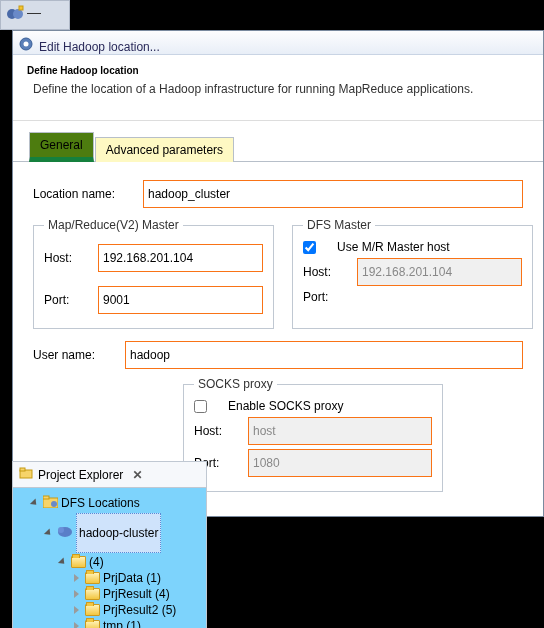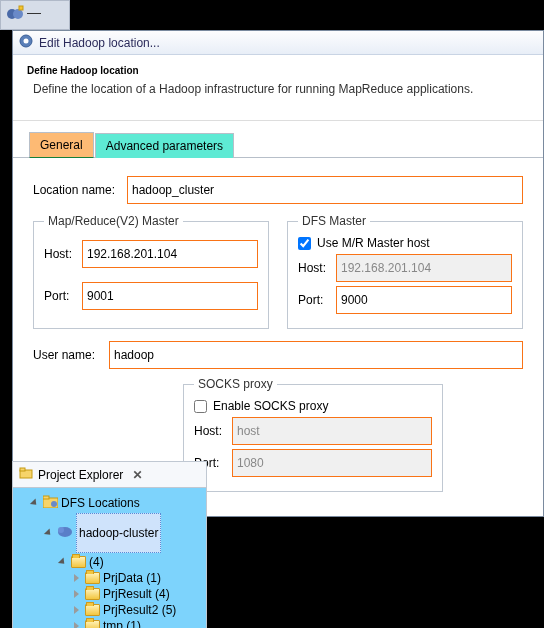--- a/index.html
+++ b/index.html
@@ -1,37 +1,37 @@
 <!DOCTYPE html>
 <html><head>
 <meta charset="utf-8">
 <style>
 *{box-sizing:border-box;margin:0;padding:0;font-family:Tahoma,Segoe UI,sans-serif;font-size:12px}
 body{background:#000;width:544px;height:628px;position:relative;overflow:hidden}
 .topbar{background:#d6dde8;height:30px;width:70px;display:flex;align-items:center;gap:2px;padding:2px 4px;border:1px solid #b0b9c8}
 .topbar svg{width:20px;height:20px}
 .mini{width:14px;height:4px;border-top:1px solid #333}
 .dialog{position:absolute;top:30px;left:12px;right:0;background:#fff;border:1px solid #7a8a9e}
-.titlebar{background:linear-gradient(#fdfdfe,#e8eef7);border-bottom:1px solid #c9d4e4;height:24px;display:flex;align-items:center;padding:0 6px;gap:6px;color:#2a2a5a}
+.titlebar{background:linear-gradient(#fdfdfe,#e8eef7);border-bottom:1px solid #c9d4e4;height:24px;display:flex;align-items:flex-end;padding:0 6px;gap:6px;color:#2a2a5a}
 .headerarea{padding:10px 14px 24px;border-bottom:1px solid #ddd}
 .headerarea h1{font-size:10px;font-weight:bold;margin-bottom:6px}
 .headerarea p{color:#333;margin-left:6px}
 .tabs{display:flex;align-items:flex-end;padding:10px 16px 0;border-bottom:1px solid #b7bfc9}
-.tab{padding:5px 10px;border:1px solid #b7bfc9;background:#5eead4;border-bottom:none;margin-right:1px;cursor:pointer;position:relative;top:1px}
-.tab.active{background:#fdba74;border-bottom:1px solid #15803d}
+.tab{padding:5px 10px;border:1px solid #b7bfc9;background:#fef9c3;border-bottom:none;margin-right:1px;cursor:pointer;position:relative;top:1px}
+.tab.active{background:#4d7c0f;border-bottom:5px solid #15803d}
 .tabbody{padding:14px 20px 18px}
-.row{display:flex;align-items:center;gap:4px;margin:4px 0}
+.row{display:flex;align-items:center;gap:20px;margin:4px 0}
 .row label{min-width:90px}
 .row input[type=text]{flex:1;border:1px solid #f97316;padding:13px 4px;height:22px}
 .row input[disabled]{background:#f0f0f0;color:#888}
 .twocol{display:flex;gap:18px;margin:10px 0 12px}
 fieldset{border:1px solid #c0c8d2;padding:8px 10px 10px;flex:1}
 legend{padding:0 4px;color:#333}
 fieldset .row label{min-width:34px}
-.chk{display:flex;align-items:center;gap:6px;margin-bottom:4px}
+.chk{display:flex;align-items:center;gap:21px;margin-bottom:4px}
 .socksfs{margin:8px 0 6px 150px;width:260px}
 .explorer{position:absolute;top:461px;left:12px;background:#7dd3fc;width:195px;border:1px solid #c0c8d2}
 .exptab{background:#f6f8fb;border-bottom:1px solid #c0c8d2;padding:4px 6px;display:flex;align-items:center;gap:5px}
 .tree{padding:6px 4px 10px}
 .tnode{display:flex;align-items:center;gap:3px;padding:1px 0;cursor:pointer}
 .tw{width:11px;height:11px;display:inline-flex;align-items:center;justify-content:center}
 .arrow-open{width:0;height:0;border-left:5px solid #595959;border-top:4px solid transparent;border-bottom:4px solid transparent;transform:rotate(45deg)}
 .arrow-closed{width:0;height:0;border-left:5px solid #9b9b9b;border-top:4px solid transparent;border-bottom:4px solid transparent}
 .folder{width:15px;height:12px;background:linear-gradient(#fff2b8,#f2c640);border:1px solid #cc9a1f;border-radius:1px;position:relative}
 .folder::before{content:"";position:absolute;top:-3px;left:0;width:6px;height:3px;background:#f2c640;border:1px solid #cc9a1f;border-bottom:none;border-radius:1px 1px 0 0}
@@ -98,21 +98,20 @@
         <div class="chk">
           <input type="checkbox" checked="" style="">
           <span>Use M/R Master host</span>
         </div>
         <div class="row">
           <label>Host:</label>
           <input type="text" disabled="" value="192.168.201.104" style="">
         </div>
         <div class="row">
           <label>Port:</label>
-          <input type="text" value="9000" style="">
         </div>
       </fieldset>
     </div>
 
     <div class="row">
       <label style="min-width:72px">User name:</label>
       <input type="text" value="hadoop" style="">
     </div>
 
     <fieldset class="socksfs">

